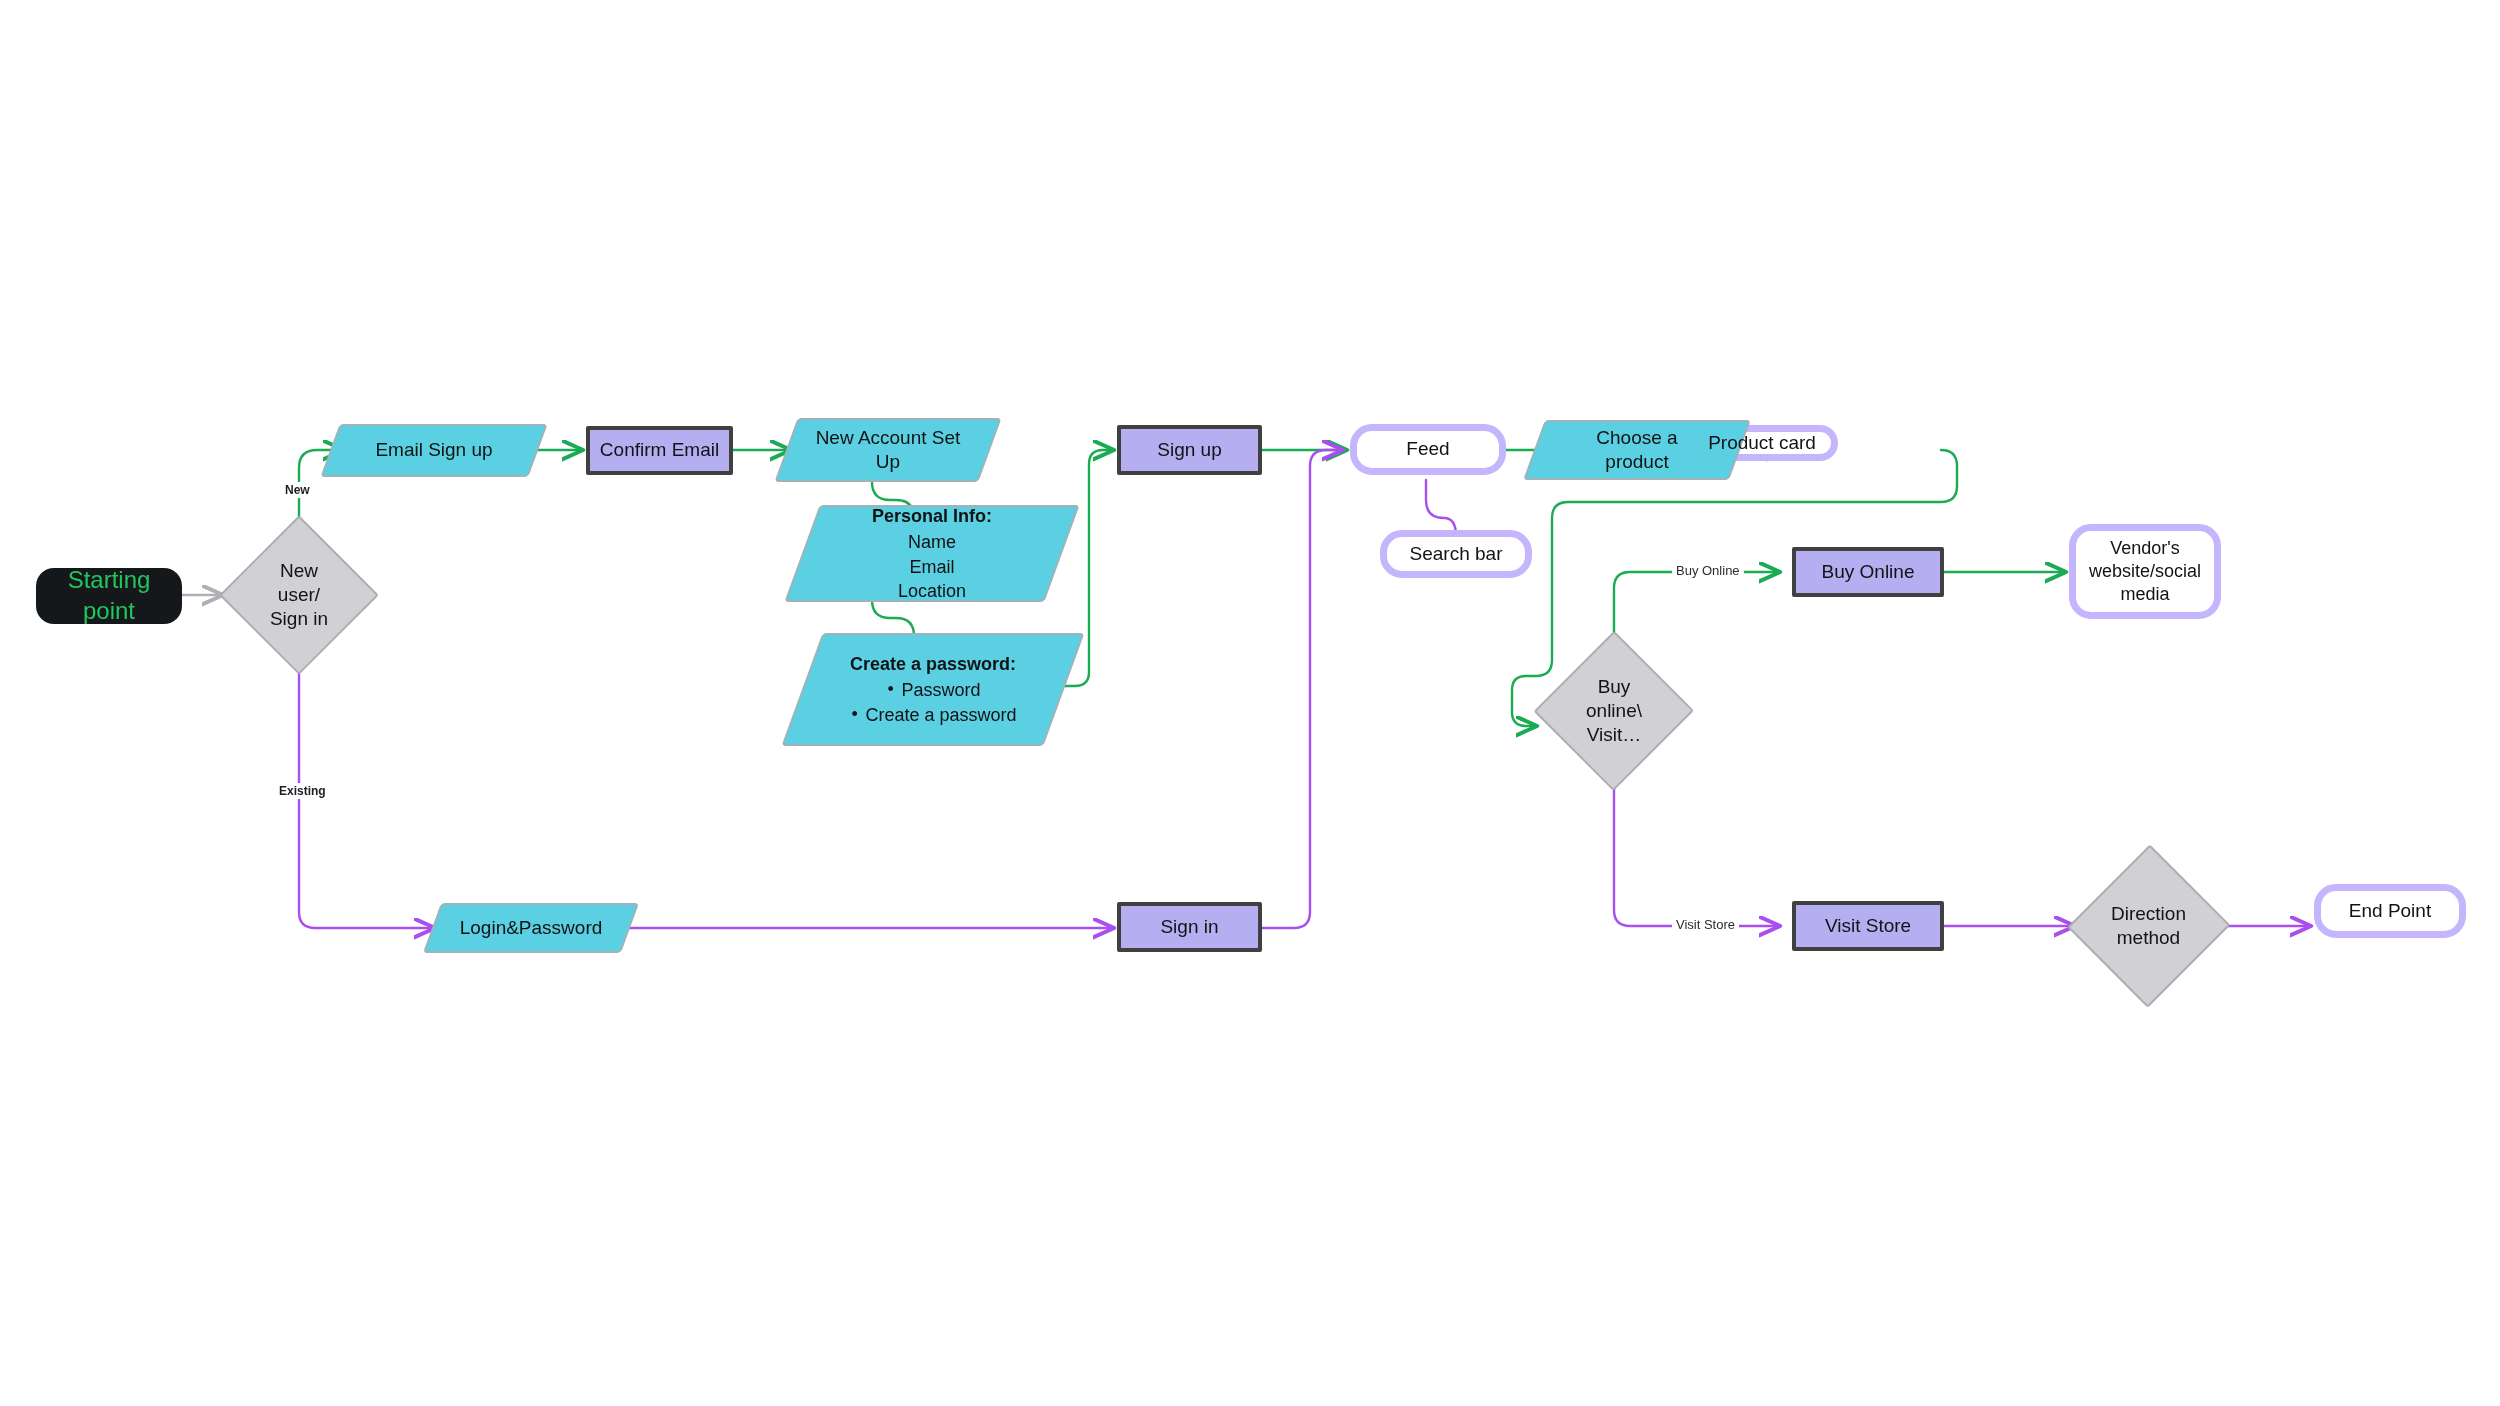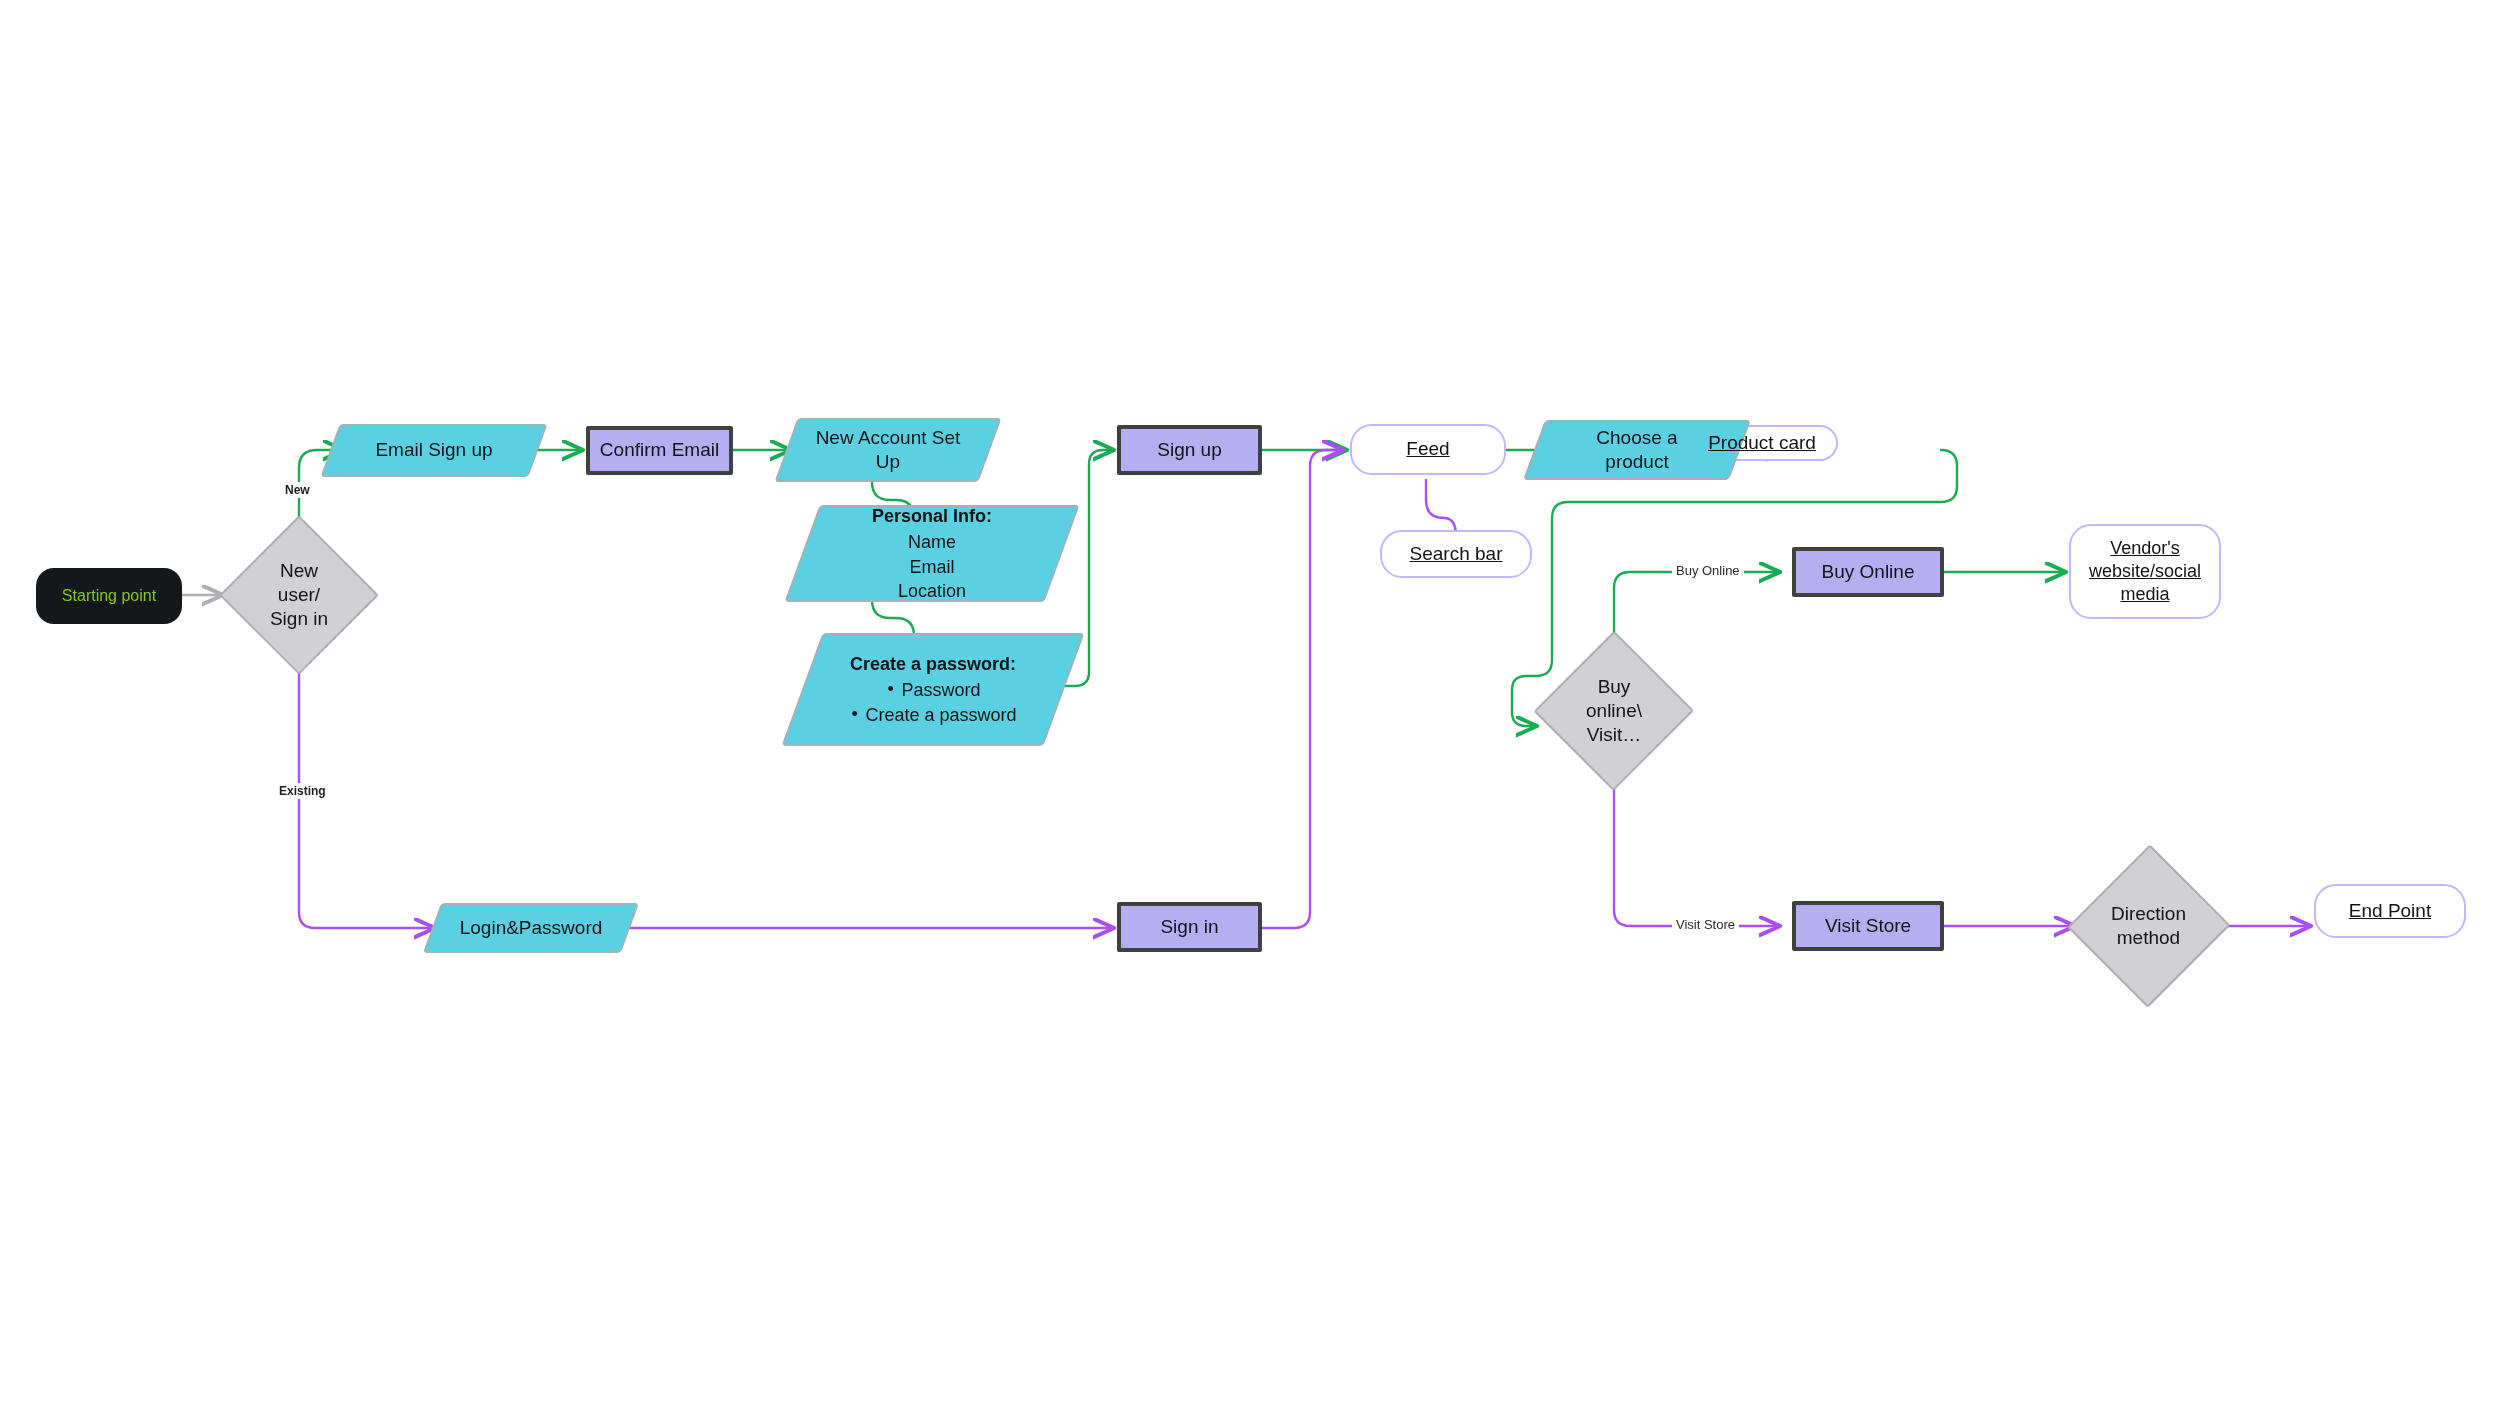--- a/index.html
+++ b/index.html
@@ -40,30 +40,29 @@
   .node .label {
     position: relative;
     z-index: 2;
     padding: 0 6px;
     white-space: pre-line;
   }
 
   
   .n-terminator-dark {
     background: #15181a;
-    color: #84cc16;
+    color: #22c55e;
     border-radius: 18px;
-    font-size: 16px;
+    font-size: 24px;
   }
   .n-rounded {
     background: #ffffff;
-    border: 2px solid #c4b5fd;
+    border: 7px solid #c4b5fd;
     border-radius: 22px;
     font-size: 19px;
-    text-decoration: underline;
   }
   .n-rect-purple {
     background: #b5aef0;
     border: 4px solid #404040;
     font-size: 19px;
     border-radius: 2px;
   }
   .n-diamond {
     font-size: 19px;
   }

